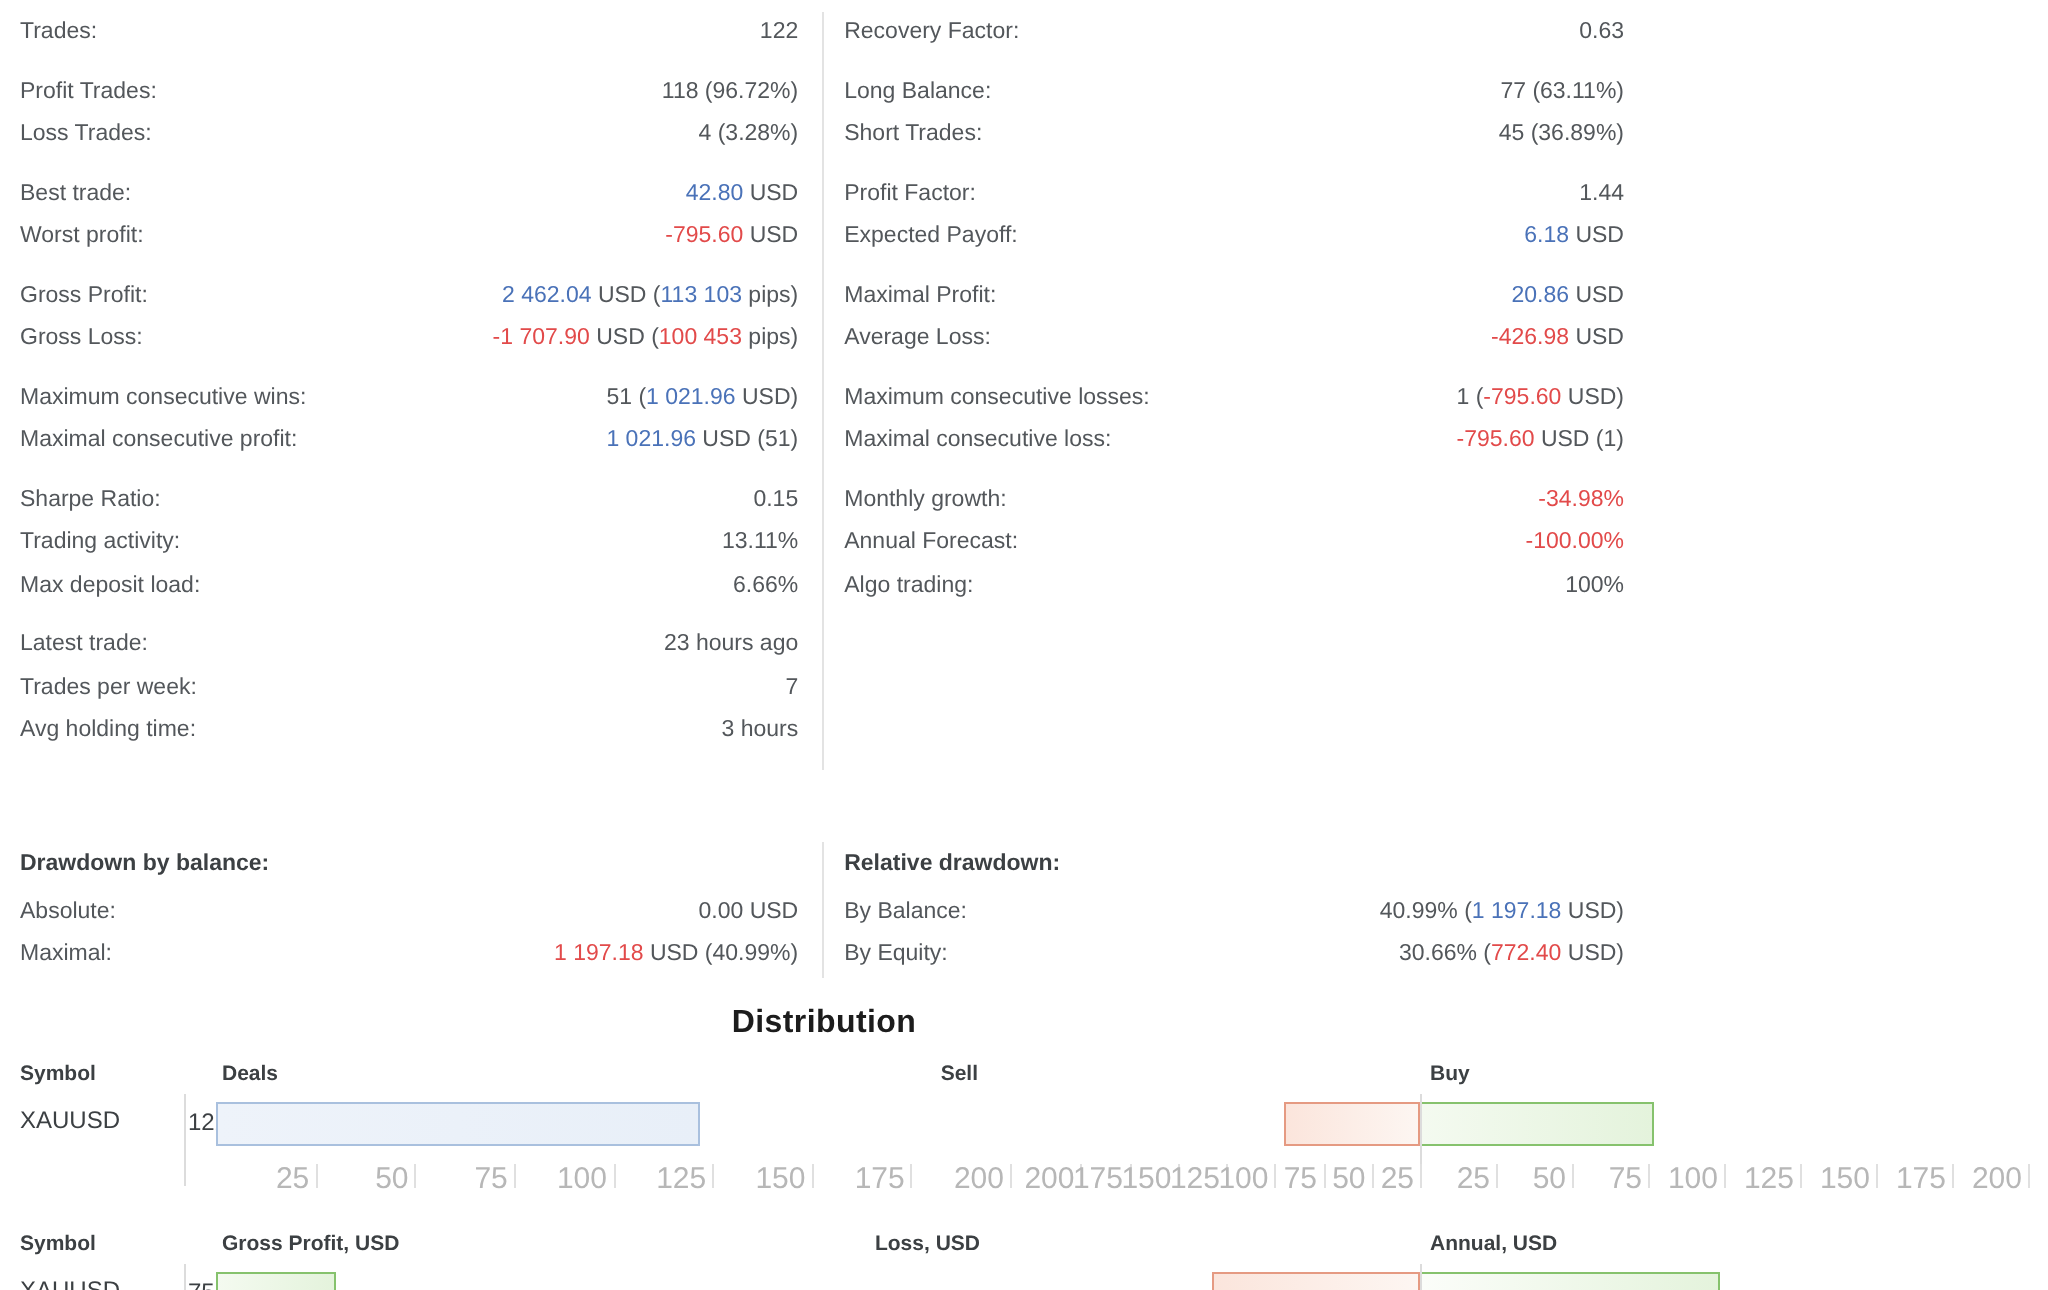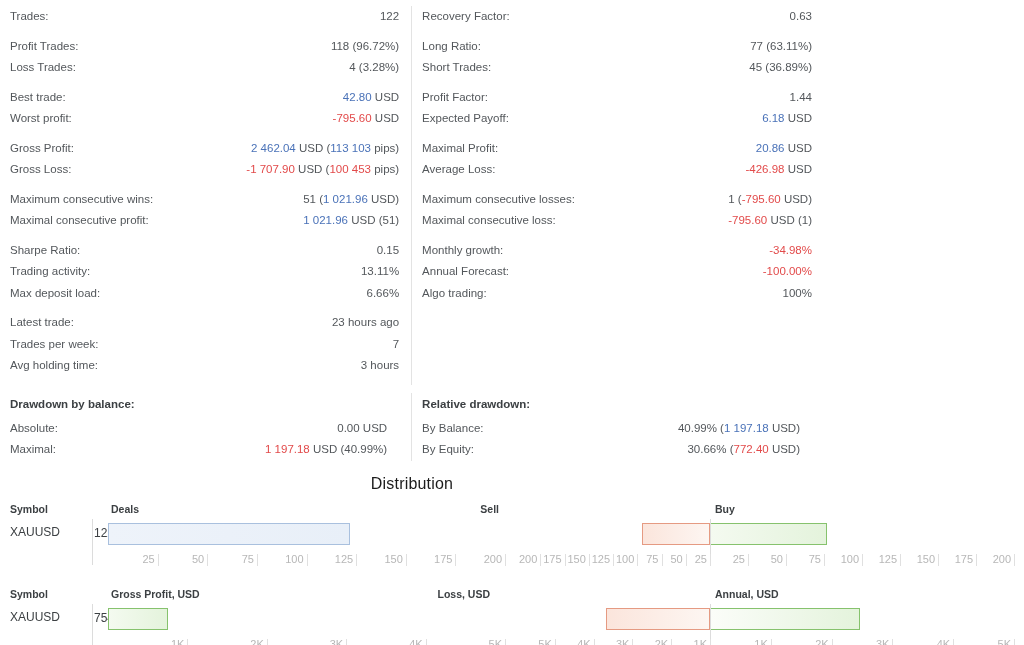--- a/index.html
+++ b/index.html
@@ -39,36 +39,37 @@
   .red  { color: #e24a4a; }
   .dark { color: #53575b; }
 
   
   .dd-wrap {
     display: flex;
     margin-top: 8px;
   }
   .dd-col {
     width: 512px;
-    padding: 0 24px 0 10px;
+    padding: 0 12px 0 10px;
+    margin-top: 28px;
   }
   .dd-col.left { border-right: 1px solid #e3e3e3; }
   .dd-title {
     font-size: 11.5px;
     font-weight: bold;
     color: #3c4043;
     line-height: 22px;
     margin-bottom: 3px;
   }
 
   
   .dist-title {
     text-align: center;
     font-size: 16px;
-    font-weight: normal;
+    font-weight: bold;
     color: #1c1c1c;
     margin: 14px 0 0 0;
     letter-spacing: .2px;
   }
 
   .chart-block { position: relative; margin-top: 10px; height: 75px; }
 
   .hdr-row { position: relative; height: 16px; }
   .hdr {
     position: absolute;
@@ -108,21 +109,21 @@
     background: linear-gradient(to right,#fbfdf9,#e4f3dc);
   }
   .bar.red-bar {
     border: 1px solid #e59a82;
     background: linear-gradient(to left,#fdf6f2,#fbe5dc);
   }
 
   .axis-row { position: relative; height: 18px; }
   .tick {
     position: absolute; top: 0;
-    font-size: 11px; color: #b7b7b7;
+    font-size: 15px; color: #b7b7b7;
     white-space: nowrap;
     text-align: right;
   }
   .tickline {
     position: absolute; top: 1px;
     width: 1px; height: 12px; background: #e0e0e0;
   }
   .centerline {
     position: absolute; width: 1px; background: #dcdcdc;
   }
@@ -211,21 +212,21 @@
       </div>
     <div class="stats-col right" id="stats-right">
         <div class="grp">
           <div class="row">
             <span class="lbl">Recovery Factor:</span>
             <span class="val"><span class="dark">0.63</span></span>
           </div>
         </div>
         <div class="grp">
           <div class="row">
-            <span class="lbl">Long Ratio:</span>
+            <span class="lbl">Long Balance:</span>
             <span class="val"><span class="dark">77&nbsp;(63.11%)</span></span>
           </div>
           <div class="row">
             <span class="lbl">Short Trades:</span>
             <span class="val"><span class="dark">45&nbsp;(36.89%)</span></span>
           </div>
         </div>
         <div class="grp">
           <div class="row">
             <span class="lbl">Profit Factor:</span>
@@ -302,21 +303,21 @@
     </div>
   </div>
 
   <div class="dist-title">Distribution</div>
 
   <div id="charts">
       <div class="chart-block">
         <div class="hdr-row">
           <div class="hdr" style="left: 10px;">Symbol</div>
           <div class="hdr" style="left: 111px;">Deals</div>
-          <div class="hdr" style="right: 325px;">Sell</div>
+          <div class="hdr" style="right: 335px;">Sell</div>
           <div class="hdr" style="left: 715px;">Buy</div>
         </div>
         <div class="body-row">
           <div class="sym-label">XAUUSD</div>
           <div class="vline" style="left: 92px; top: 0px; height: 46px;"></div>
           <div class="count-label" style="left: 94px; width: 10px;">122</div>
           <div class="bar blue-bar" style="left: 108px; width: 242.17px;"></div>
           <div class="bar red-bar" style="left: 641.6px; width: 68.4px;"></div>
           <div class="bar green-bar" style="left: 710px; width: 117.04px;"></div>
           <div class="centerline" style="left: 710px; top: 0px; height: 46px;"></div>

